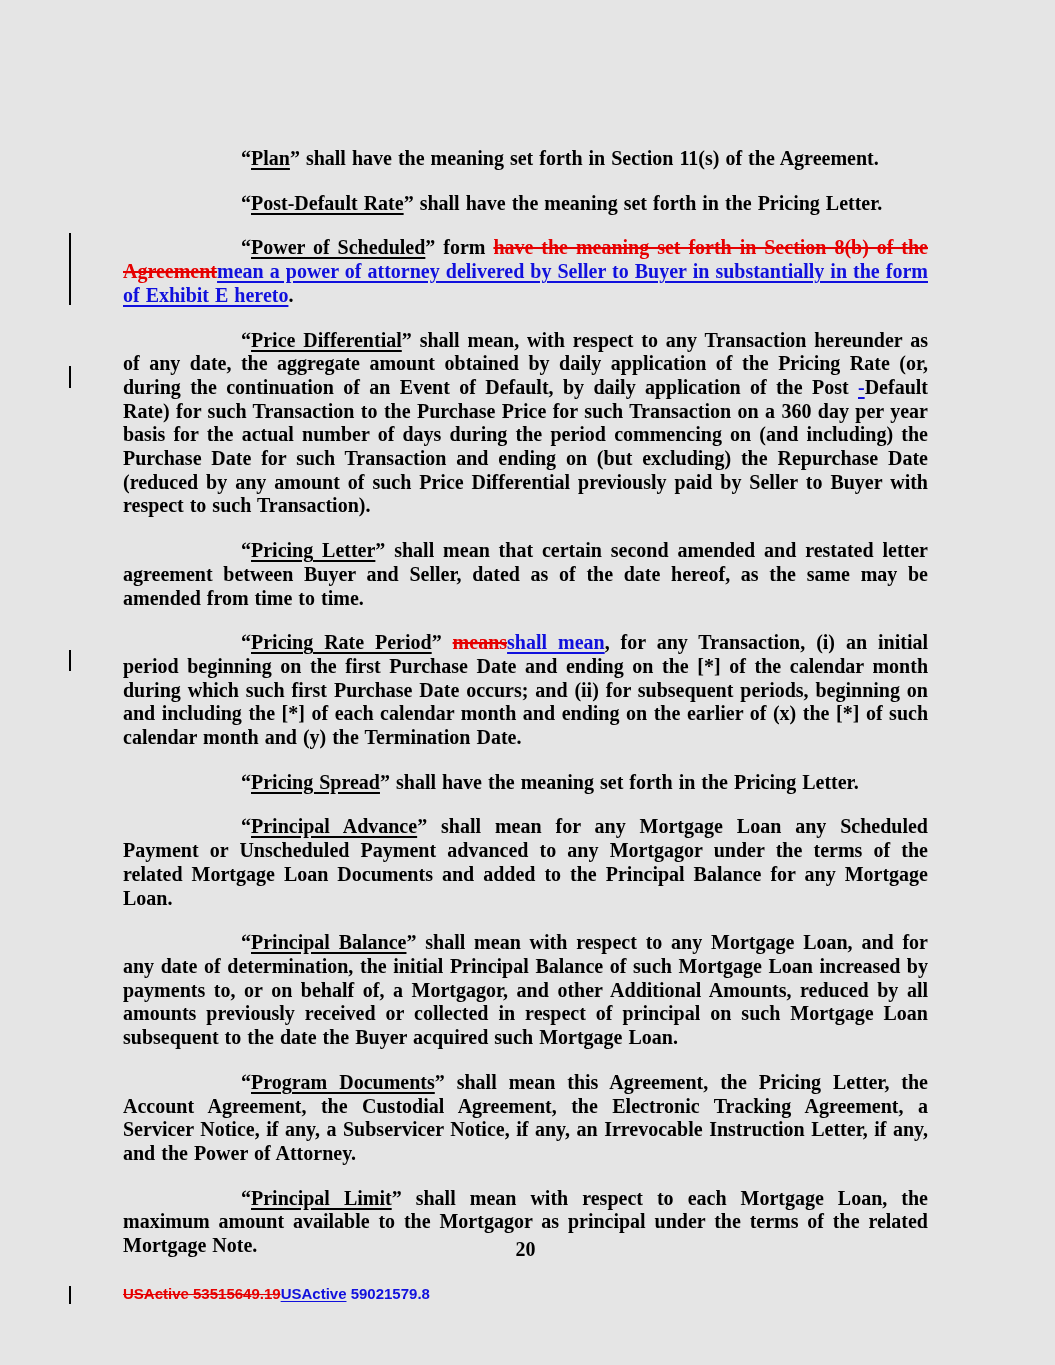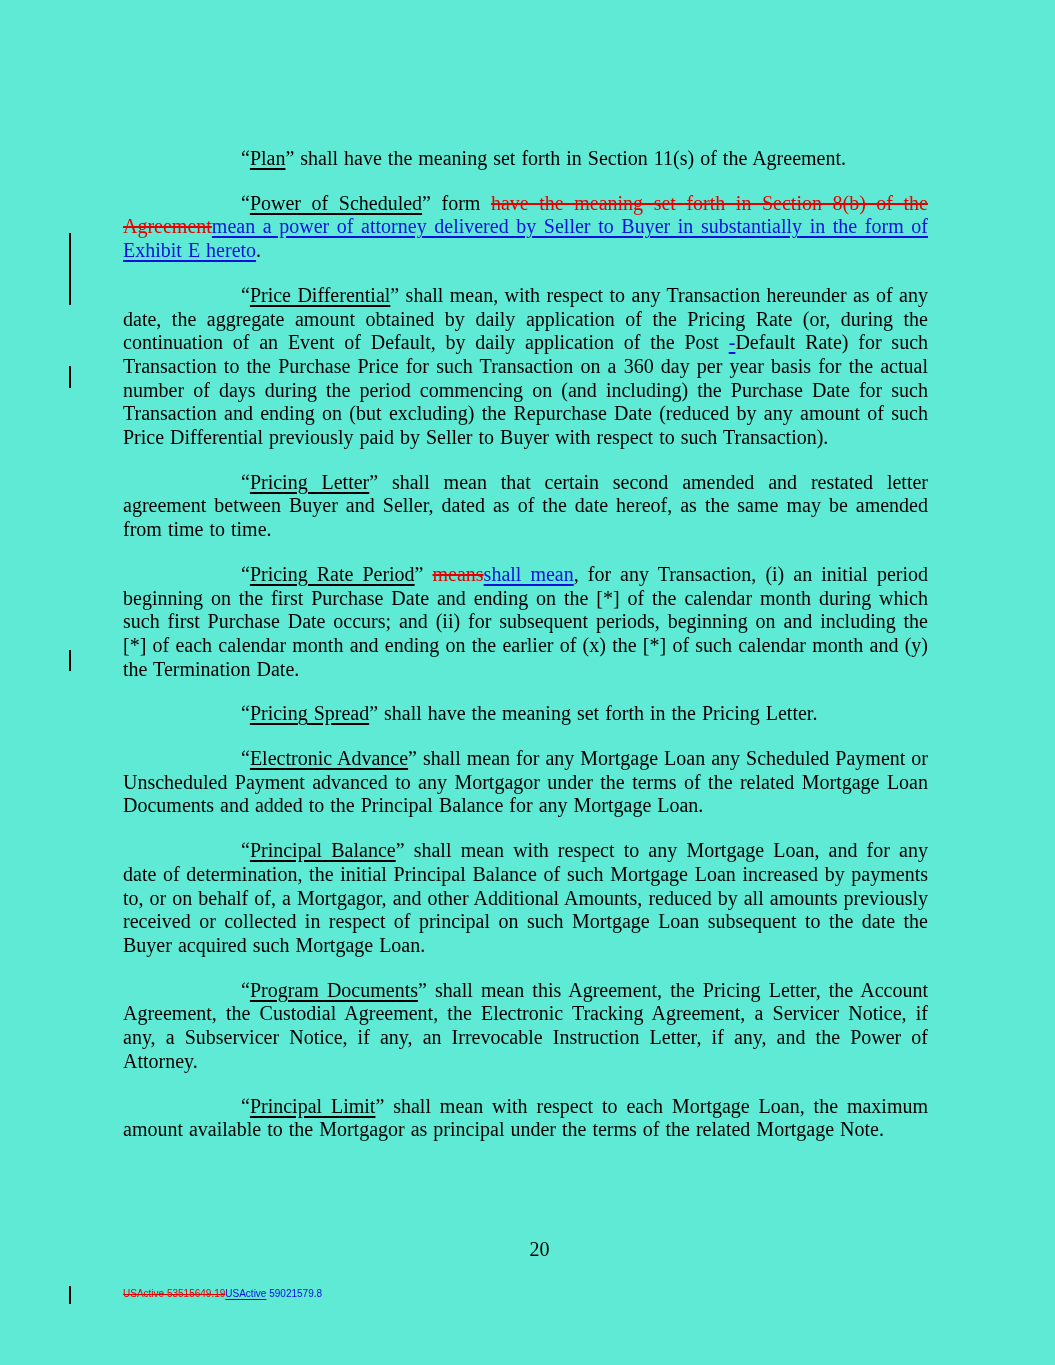--- a/index.html
+++ b/index.html
@@ -4,24 +4,25 @@
 <style>
   html, body {
     margin: 0;
     padding: 0;
     background: #ffffff;
   }
   .page {
     position: relative;
     width: 1055px;
     height: 1365px;
-    background: #5eead4;
+    background: #e5e5e5;
     overflow: hidden;
     font-family: "Liberation Serif", "DejaVu Serif", serif;
     color: #000000;
+    font-weight: bold;
   }
   .content {
     position: absolute;
     left: 123px;
     top: 147px;
     width: 805px;
   }
   .para {
     margin: 0 0 21px 0;
     font-size: 20px;
@@ -41,33 +42,33 @@
     text-decoration: line-through;
   }
   .run-ins {
     color: var(--ins-color, #1010dd);
     text-decoration: underline;
     text-underline-offset: 3px;
   }
   .run-blue { color: var(--ins-color, #1010dd); }
   .page-number {
     position: absolute;
-    left: 137px;
+    left: 123px;
     top: 1238px;
     width: 805px;
     text-align: center;
     font-size: 20px;
     line-height: 23.7px;
   }
   .footer {
     position: absolute;
     left: 123px;
     top: 1285px;
     font-family: "Liberation Sans", "DejaVu Sans", sans-serif;
-    font-size: 10px;
+    font-size: 15px;
     line-height: 18px;
     white-space: nowrap;
   }
   .footer .run-del { text-decoration: line-through; }
   .footer .run-ins { text-decoration: underline; text-underline-offset: 2px; }
   .change-bar {
     position: absolute;
     left: 69px;
     width: 2px;
     background: #000000;
@@ -78,26 +79,27 @@
 
 <div class="page">
 
   <div class="change-bar" style="top:233px;height:72px;"></div>
   <div class="change-bar" style="top:366px;height:22px;"></div>
   <div class="change-bar" style="top:650px;height:21px;"></div>
   <div class="change-bar" style="top:1286px;height:18px;"></div>
 
   <div class="content">
       <p class="para"><span class="run-text">“</span><span class="run-term">Plan</span><span class="run-text">” shall have the meaning set forth in Section 11(s) of the Agreement.</span></p>
+      <p class="para"><span class="run-text">“</span><span class="run-term">Post-Default Rate</span><span class="run-text">” shall have the meaning set forth in the Pricing Letter.</span></p>
       <p class="para"><span class="run-text">“</span><span class="run-term">Power of Scheduled</span><span class="run-text">” form </span><span class="run-del">have the meaning set forth in Section 8(b) of the Agreement</span><span class="run-ins">mean a power of attorney delivered by Seller to Buyer in substantially in the form of Exhibit E hereto</span><span class="run-text">.</span></p>
       <p class="para"><span class="run-text">“</span><span class="run-term">Price Differential</span><span class="run-text">” shall mean, with respect to any Transaction hereunder as of any date, the aggregate amount obtained by daily application of the Pricing Rate (or, during the continuation of an Event of Default, by daily application of the Post </span><span class="run-ins">-</span><span class="run-text">Default Rate) for such Transaction to the Purchase Price for such Transaction on a 360 day per year basis for the actual number of days during the period commencing on (and including) the Purchase Date for such Transaction and ending on (but excluding) the Repurchase Date (reduced by any amount of such Price Differential previously paid by Seller to Buyer with respect to such Transaction).</span></p>
       <p class="para"><span class="run-text">“</span><span class="run-term">Pricing Letter</span><span class="run-text">” shall mean that certain second amended and restated letter agreement between Buyer and Seller, dated as of the date hereof, as the same may be amended from time to time.</span></p>
       <p class="para"><span class="run-text">“</span><span class="run-term">Pricing Rate Period</span><span class="run-text">” </span><span class="run-del">means</span><span class="run-ins">shall mean</span><span class="run-text">, for any Transaction, (i) an initial period beginning on the first Purchase Date and ending on the [*] of the calendar month during which such first Purchase Date occurs; and (ii) for subsequent periods, beginning on and including the [*] of each calendar month and ending on the earlier of (x) the [*] of such calendar month and (y) the Termination Date.</span></p>
       <p class="para"><span class="run-text">“</span><span class="run-term">Pricing Spread</span><span class="run-text">” shall have the meaning set forth in the Pricing Letter.</span></p>
-      <p class="para"><span class="run-text">“</span><span class="run-term">Electronic Advance</span><span class="run-text">” shall mean for any Mortgage Loan any Scheduled Payment or Unscheduled Payment advanced to any Mortgagor under the terms of the related Mortgage Loan Documents and added to the Principal Balance for any Mortgage Loan.</span></p>
+      <p class="para"><span class="run-text">“</span><span class="run-term">Principal Advance</span><span class="run-text">” shall mean for any Mortgage Loan any Scheduled Payment or Unscheduled Payment advanced to any Mortgagor under the terms of the related Mortgage Loan Documents and added to the Principal Balance for any Mortgage Loan.</span></p>
       <p class="para"><span class="run-text">“</span><span class="run-term">Principal Balance</span><span class="run-text">” shall mean with respect to any Mortgage Loan, and for any date of determination, the initial Principal Balance of such Mortgage Loan increased by payments to, or on behalf of, a Mortgagor, and other Additional Amounts, reduced by all amounts previously received or collected in respect of principal on such Mortgage Loan subsequent to the date the Buyer acquired such Mortgage Loan.</span></p>
       <p class="para"><span class="run-text">“</span><span class="run-term">Program Documents</span><span class="run-text">” shall mean this Agreement, the Pricing Letter, the Account Agreement, the Custodial Agreement, the Electronic Tracking Agreement, a Servicer Notice, if any, a Subservicer Notice, if any, an Irrevocable Instruction Letter, if any, and the Power of Attorney.</span></p>
       <p class="para"><span class="run-text">“</span><span class="run-term">Principal Limit</span><span class="run-text">” shall mean with respect to each Mortgage Loan, the maximum amount available to the Mortgagor as principal under the terms of the related Mortgage Note.</span></p>
     </div>
 
   <div class="page-number">20</div>
 
   <div class="footer"><span class="run-del">USActive 53515649.19</span><span class="run-ins">USActive</span><span class="run-blue"> 59021579.8</span></div>
 
 </div>

